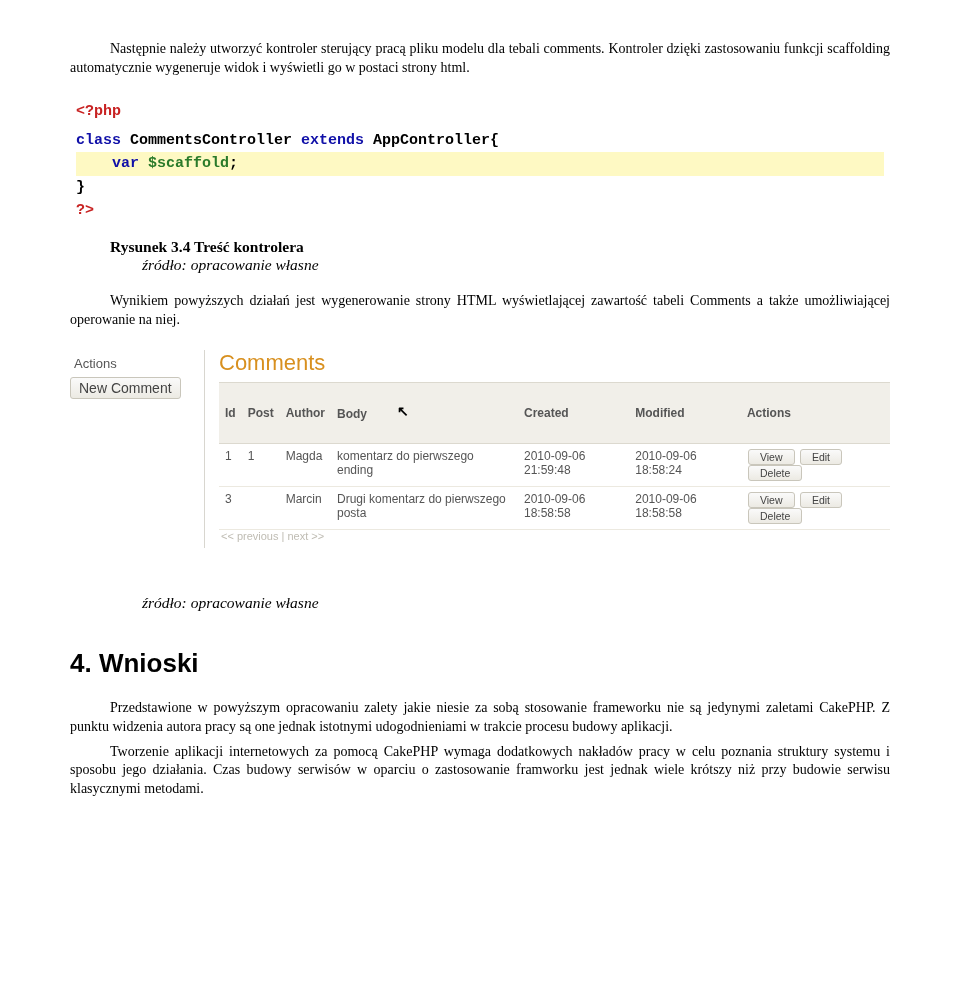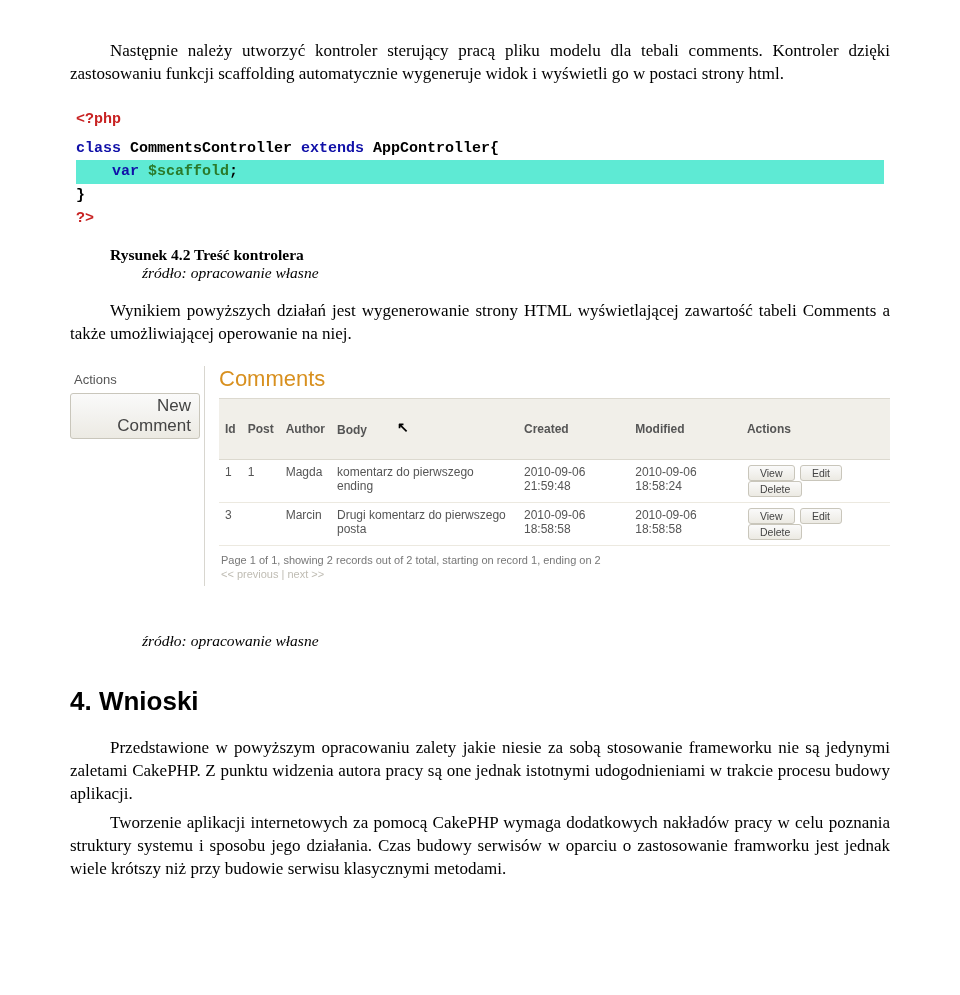--- a/index.html
+++ b/index.html
@@ -7,36 +7,36 @@
     padding: 40px 70px;
     font-family: "Times New Roman", Times, serif;
     font-size: 16px;
     background: #fff;
     color: #000;
     width: 960px;
     box-sizing: border-box;
   }
   p.body-text {
     text-align: justify;
-    font-size: 17px;
+    font-size: 14px;
     line-height: 1.35;
     margin: 0 0 6px 0;
     text-indent: 40px;
   }
   .code-block {
     font-family: "Courier New", monospace;
     font-size: 15px;
     font-weight: bold;
     line-height: 1.55;
     margin: 20px 0 10px 0;
     background: #fff;
     padding: 2px 6px 6px 6px;
   }
   .code-block .hl-line {
-    background: #5eead4;
+    background: #fef9c3;
     display: block;
   }
   .code-red { color: #c82222; }
   .code-blue { color: #1010a8; }
   .code-green { color: #2a7a2a; }
   .code-black { color: #000; }
   .caption {
     font-size: 15.5px;
     margin: 4px 0 18px 0;
   }
@@ -58,24 +58,23 @@
     color: #555;
     font-size: 13px;
     margin: 0 0 6px 4px;
   }
   .sidebar-btn {
     display: inline-block;
     background: linear-gradient(#fafafa,#eceae3);
     border: 1px solid #c9c6bb;
     border-radius: 3px;
     color: #444;
-    font-size: 17px;
+    font-size: 14px;
     padding: 2px 8px;
     cursor: pointer;
-    text-align: right;
   }
   .main-panel {
     flex: 1;
     border-left: 1px solid #d8d6cf;
     padding-left: 14px;
   }
   .main-title {
     color: #d8901f;
     font-size: 22px;
     margin: 0 0 6px 0;
@@ -147,21 +146,21 @@
   <div style="height:6px"></div>
   <div>
     <span class="code-blue">class </span><span class="code-black">CommentsController </span><span class="code-blue">extends </span><span class="code-black">AppController{</span>
   </div>
   <span class="hl-line">&nbsp;&nbsp;&nbsp;&nbsp;<span class="code-blue">var </span><span class="code-green">$scaffold</span><span class="code-black">;</span></span>
   <div><span class="code-black">}</span></div>
   <div><span class="code-red">?&gt;</span></div>
 </div>
 
 <div class="caption" style="margin-left:40px">
-  <span class="bold">Rysunek 4.2 Treść kontrolera</span><br>
+  <span class="bold">Rysunek 3.4 Treść kontrolera</span><br>
   <span class="ital">źródło: opracowanie własne</span>
 </div>
 
 <p class="body-text">Wynikiem powyższych działań jest wygenerowanie strony HTML wyświetlającej zawartość tabeli Comments a także umożliwiającej operowanie na niej.</p>
 
 <div class="scaffold-wrap">
   <div class="sidebar">
     <div class="sidebar-title">Actions</div>
     <span class="sidebar-btn">New Comment</span>
   </div>
@@ -203,21 +202,20 @@
           <td>2010-09-06 18:58:58</td>
           <td>
             <span class="row-btn">View</span>
             <span class="row-btn">Edit</span>
             <span class="row-btn">Delete</span>
           </td>
         </tr>
       </tbody>
     </table>
     </div>
-    <div class="pager">Page 1 of 1, showing 2 records out of 2 total, starting on record 1, ending on 2</div>
     <div class="pager-links">&lt;&lt; previous | next &gt;&gt;</div>
   </div>
 </div>
 
 <div class="caption" style="margin-left:40px; margin-top:28px">
   <br>
   <span class="ital">źródło: opracowanie własne</span>
 </div>
 
 <h2 class="section-heading">4. Wnioski</h2>

